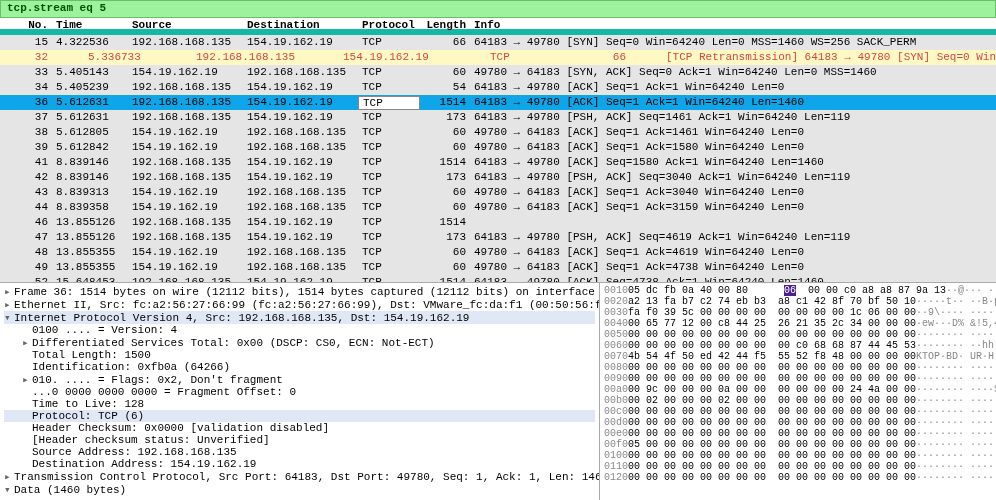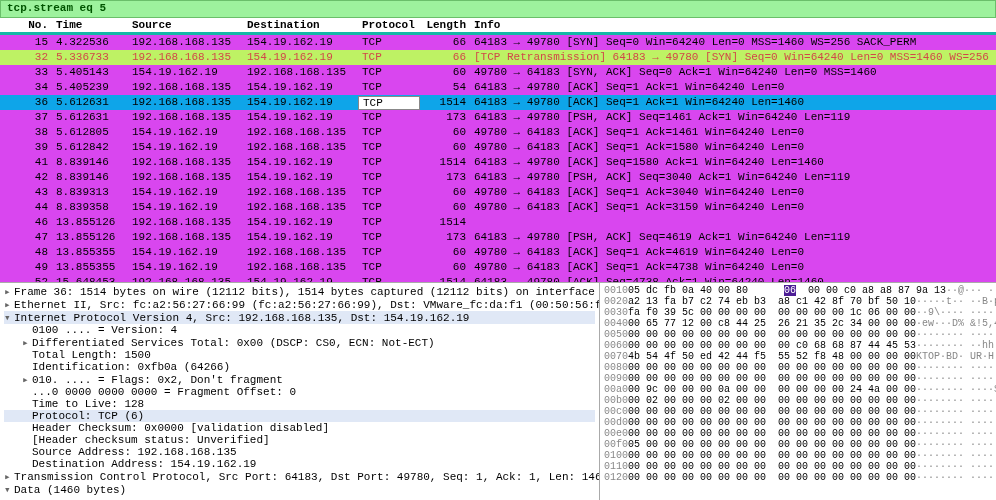--- a/index.html
+++ b/index.html
@@ -22,35 +22,35 @@
   .filter-text { color: #005500; font-weight: bold; }
 
   
   .packet-list {
     border-bottom: 1px solid #aaa;
     height: 265px;
     overflow: hidden;
     display: flex;
     flex-direction: column;
   }
-  .pl-header { display: flex; background: #fff; border-bottom: 3px solid #14b8a6; font-family: "Courier New", monospace; font-weight: bold; height: 17px; }
+  .pl-header { display: flex; background: #fff; border-bottom: 6px solid #14b8a6; font-family: "Courier New", monospace; font-weight: bold; height: 17px; }
   .pl-header div { padding: 1px 4px; white-space: nowrap; }
   .pl-body { flex: 1; overflow: hidden; }
   .pl-row { display: flex; height: 15px; line-height: 15px; white-space: nowrap; }
   .pl-row div { padding: 0 4px; overflow: hidden; }
   .col-no { width: 52px; text-align: right; }
   .col-time { width: 76px; }
   .col-src { width: 115px; }
   .col-dst { width: 115px; }
   .col-proto { width: 62px; }
   .col-len { width: 50px; text-align: right; }
   .col-info { flex: 1; overflow: hidden; text-overflow: clip; }
 
-  .row-lightgray  { background: #d946ef; }
-  .row-retrans    { background: #bef264; color: #d04848; }
+  .row-lightgray  { background: #e5e5e5; }
+  .row-retrans    { background: #fef9c3; color: #d04848; gap: 32px; }
   .row-selected   { background: #0ea5e9; align-items: flex-end; }
   .row-selected .col-proto { background: #fff; border: 1px solid #888; height: 14px; line-height: 12px; }
   .row-selected .col-proto span { }
 
   
   .bottom-split { display: flex; height: 217px; }
   .details-pane { width: 600px; border-right: 1px solid #aaa; overflow: hidden; font-size: 11px; padding: 2px 4px; }
   .details-pane .line { white-space: nowrap; }
   .details-pane .lvl0 { padding-left: 0; }
   .details-pane .lvl1 { padding-left: 18px; }

